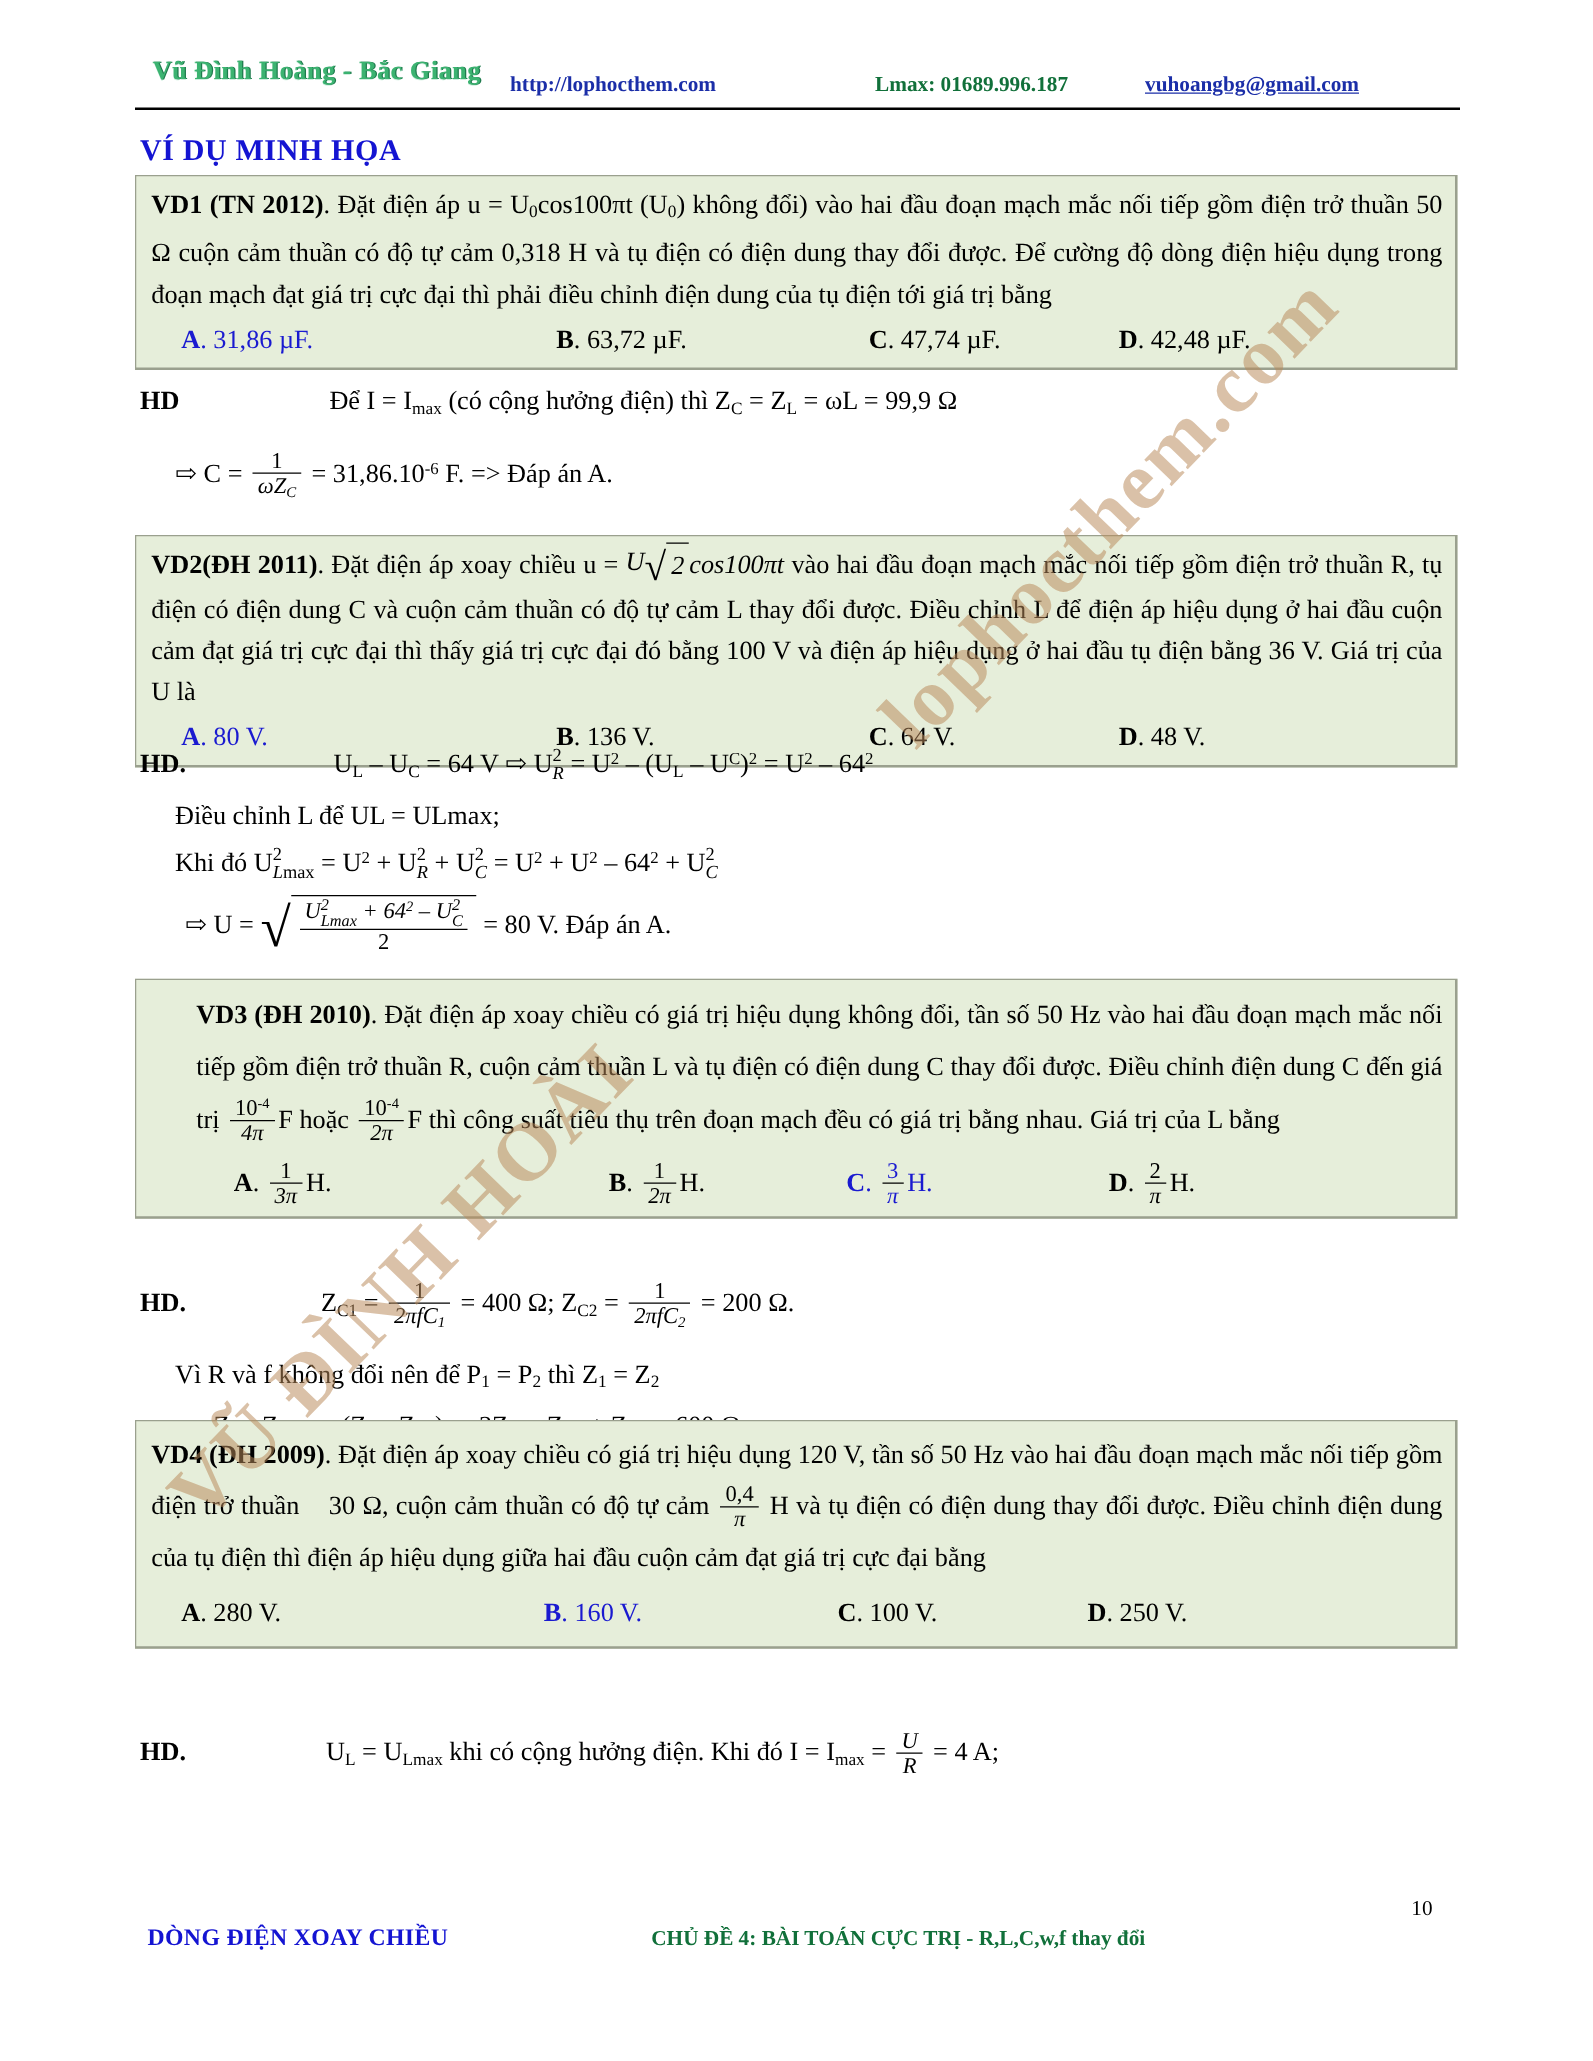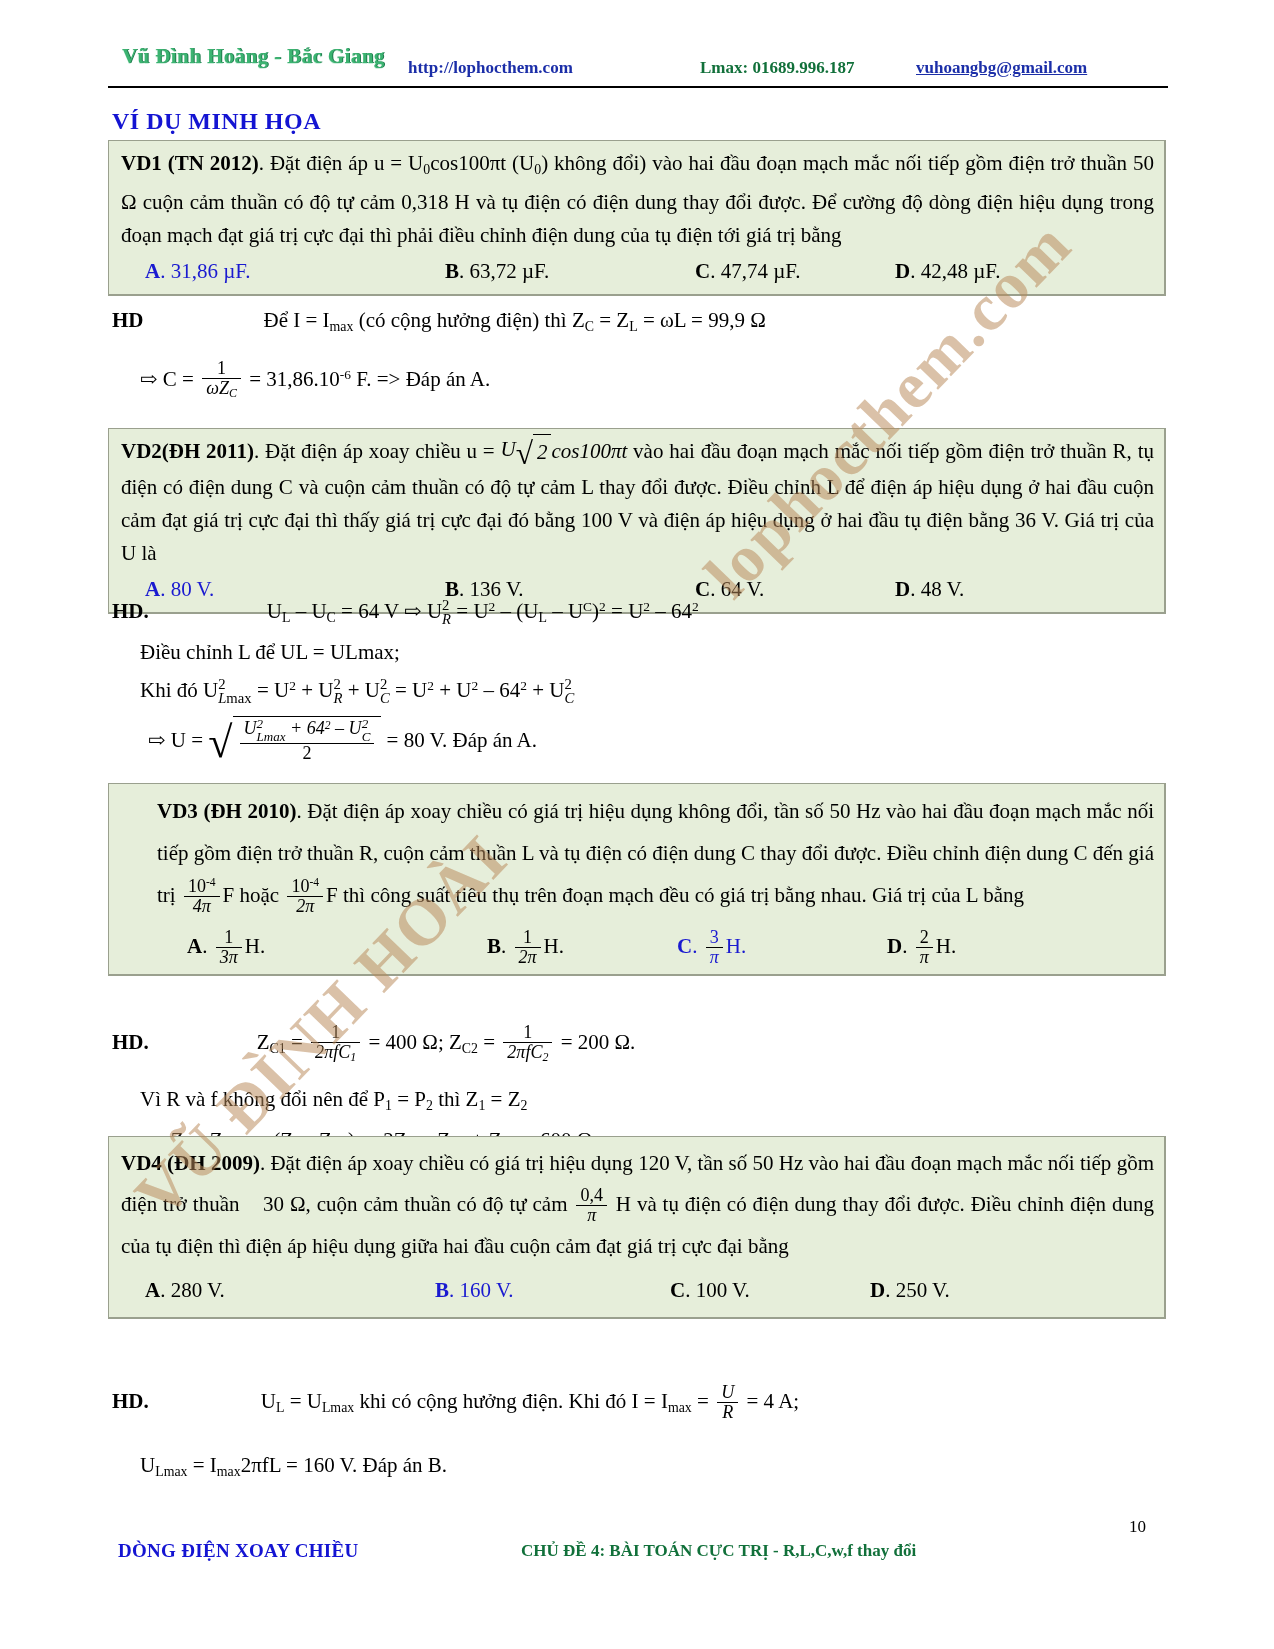--- a/index.html
+++ b/index.html
@@ -310,21 +310,20 @@
     <p class="q-body">
       <span class="qlabel">VD4 (ĐH 2009)</span><span>. Đặt điện áp xoay chiều có giá trị hiệu dụng 120 V, tần số 50 Hz vào hai đầu đoạn mạch mắc nối tiếp gồm điện trở thuần &nbsp;&nbsp; 30 Ω, cuộn cảm thuần có độ tự cảm <span class="frac"><span class="num">0,4</span><span class="den mathi">π</span></span> H và tụ điện có điện dung thay đổi được. Điều chỉnh điện dung của tụ điện thì điện áp hiệu dụng giữa hai đầu cuộn cảm đạt giá trị cực đại bằng</span>
     </p>
     <div class="answers" style="margin-top:2px">
       <span class="ans" style="width:290px"><span class="opt">A</span>. <span>280 V.</span></span><span class="ans correct" style="width:235px"><span class="opt">B</span>. <span>160 V.</span></span><span class="ans" style="width:200px"><span class="opt">C</span>. <span>100 V.</span></span><span class="ans"><span class="opt">D</span>. <span>250 V.</span></span>
     </div>
   </div>
 
   <div class="hd" style="top:1375px;">
     <span class="hd-line" style="line-height:52px"><span class="hd-tag">HD.</span><span style="display:inline-block;width:112px"></span>U<sub>L</sub> = U<sub>Lmax</sub> khi có cộng hưởng điện. Khi đó I = I<sub>max</sub> = <span class="frac"><span class="num mathi">U</span><span class="den mathi">R</span></span> = 4 A;</span>
-    <span class="hd-line indent1" style="margin-top:14px">U<sub>Lmax</sub> = I<sub>max</sub>2πfL = 160 V. Đáp án B.</span>
   </div>
 
   <div class="watermark">
     <div class="wm-text wm1">lophocthem.com</div>
     <div class="wm-text wm2">VŨ ĐÌNH HOÀI</div>
   </div>
 
   <div class="footer-left">DÒNG ĐIỆN XOAY CHIỀU</div>
   <div class="footer-center">CHỦ ĐỀ 4: BÀI TOÁN CỰC TRỊ - R,L,C,w,f thay đổi</div>
   <div class="footer-page">10</div>

